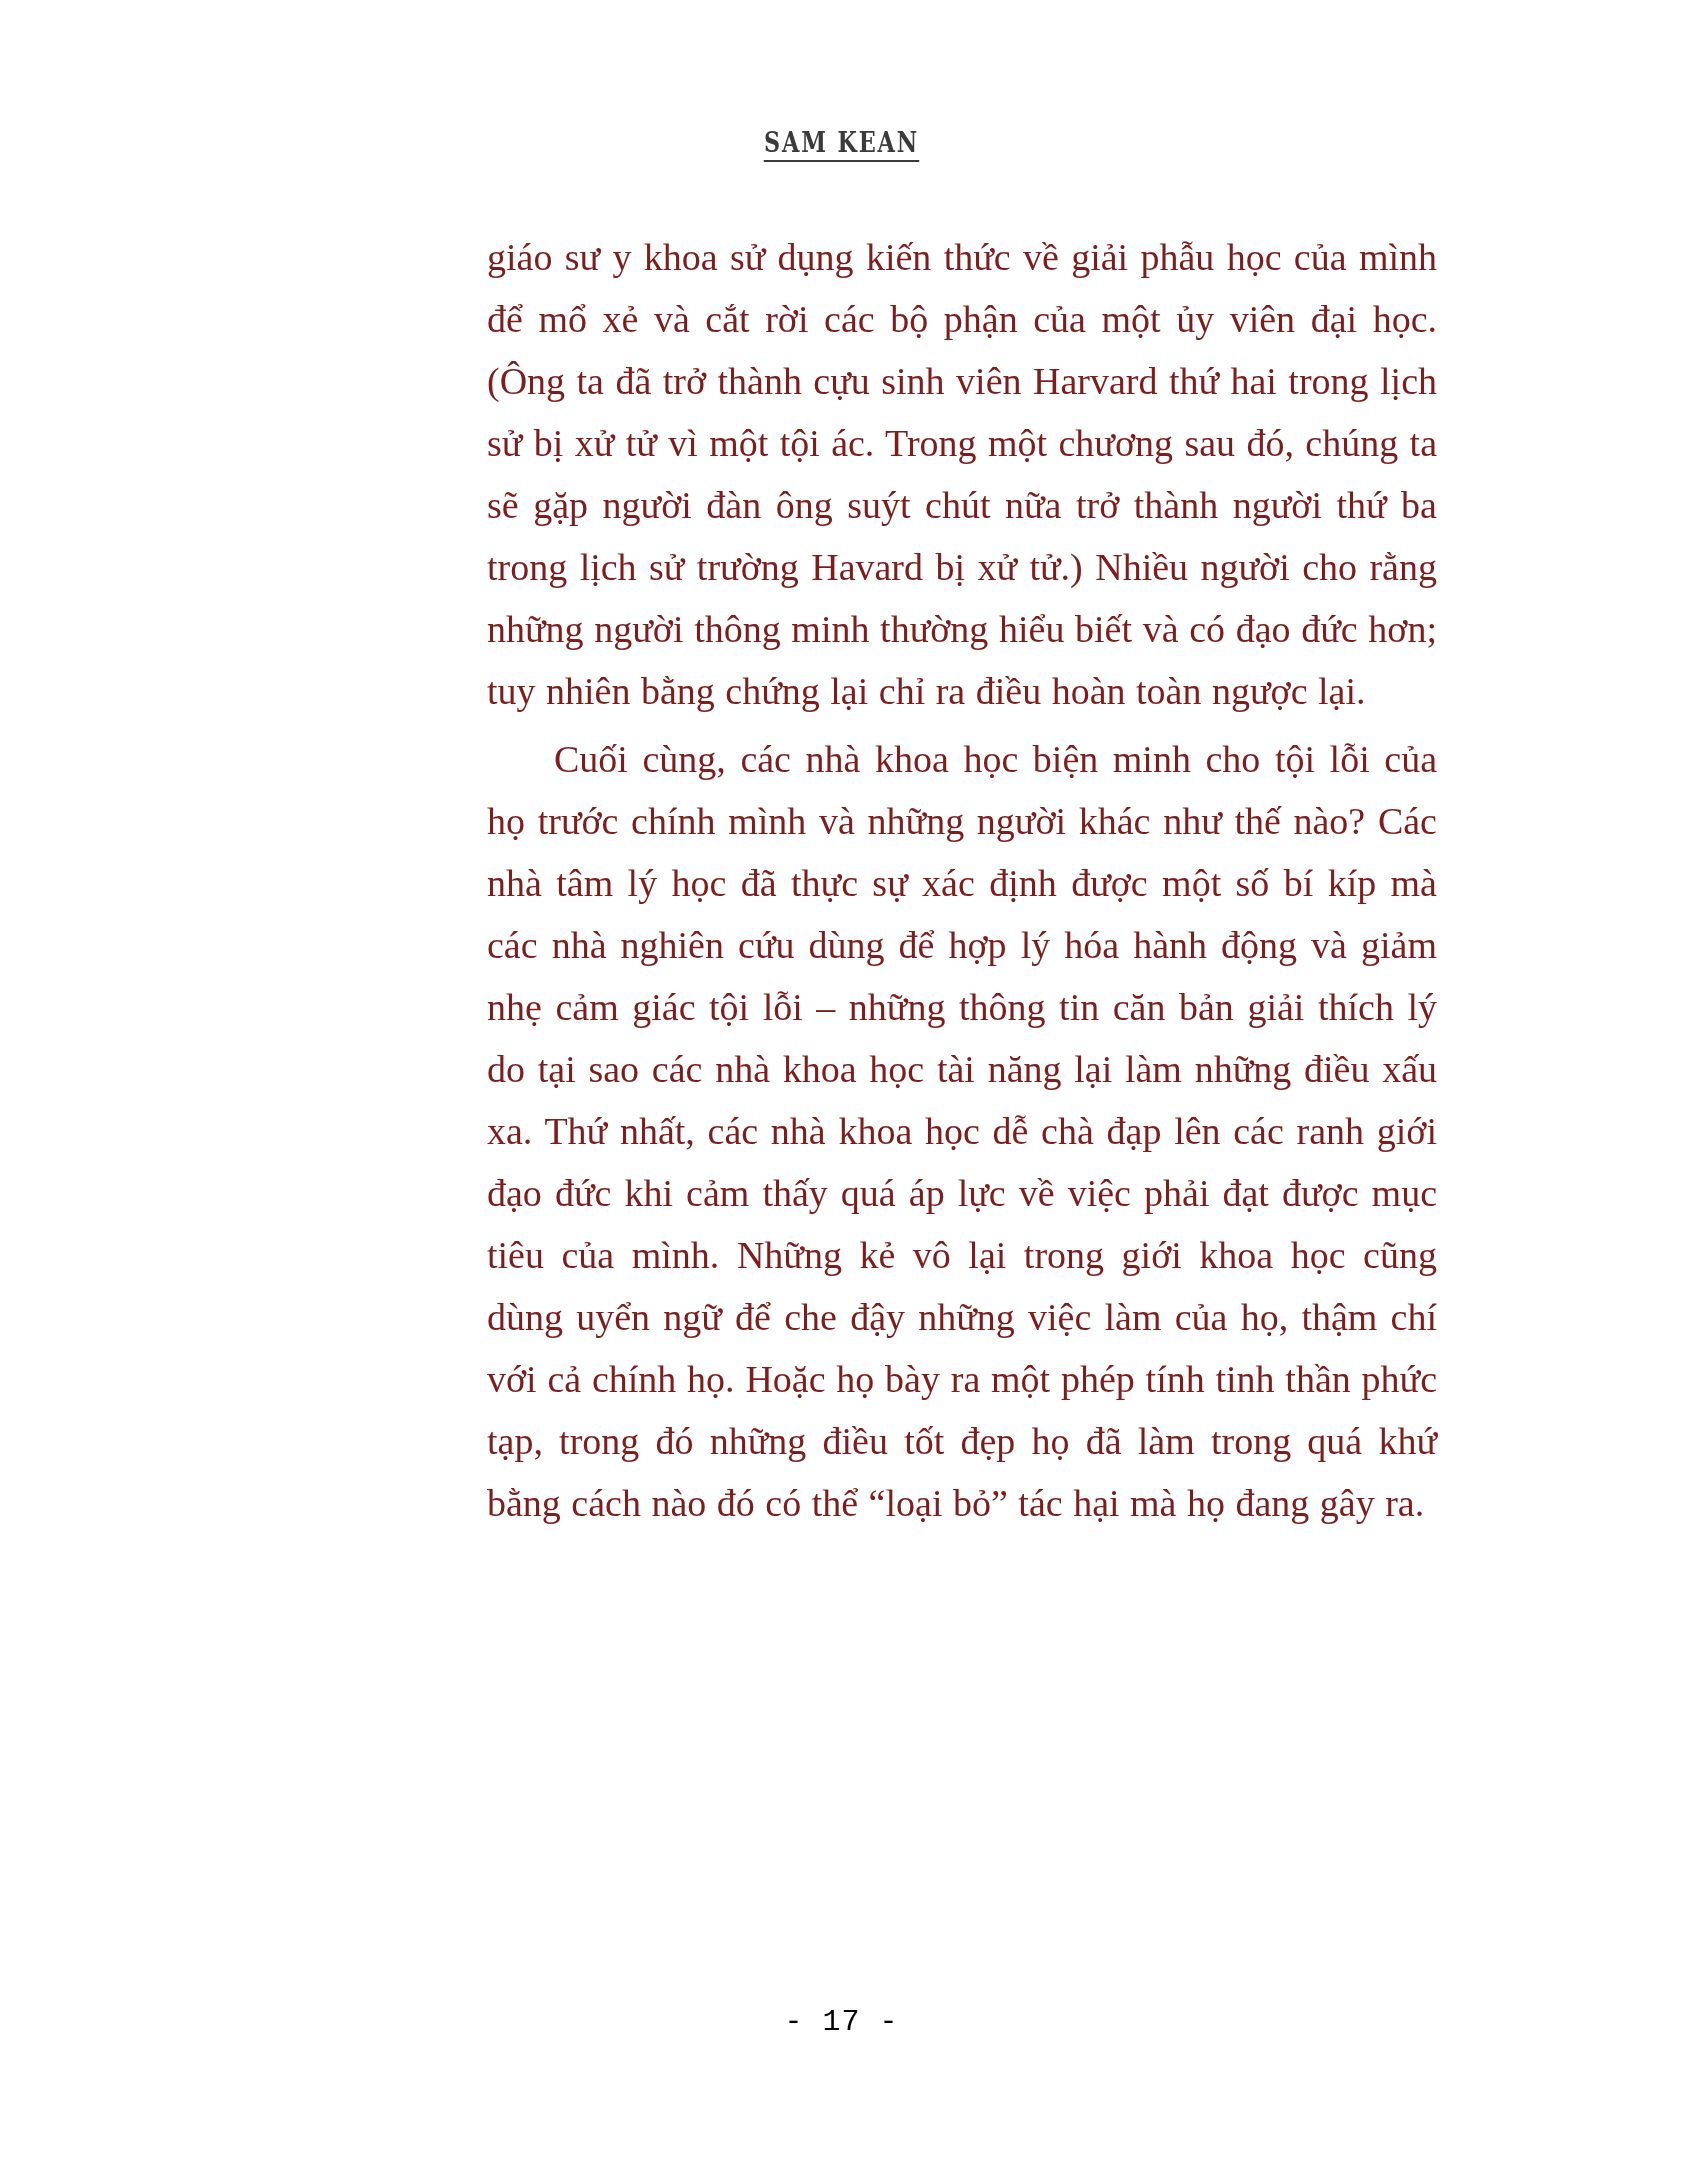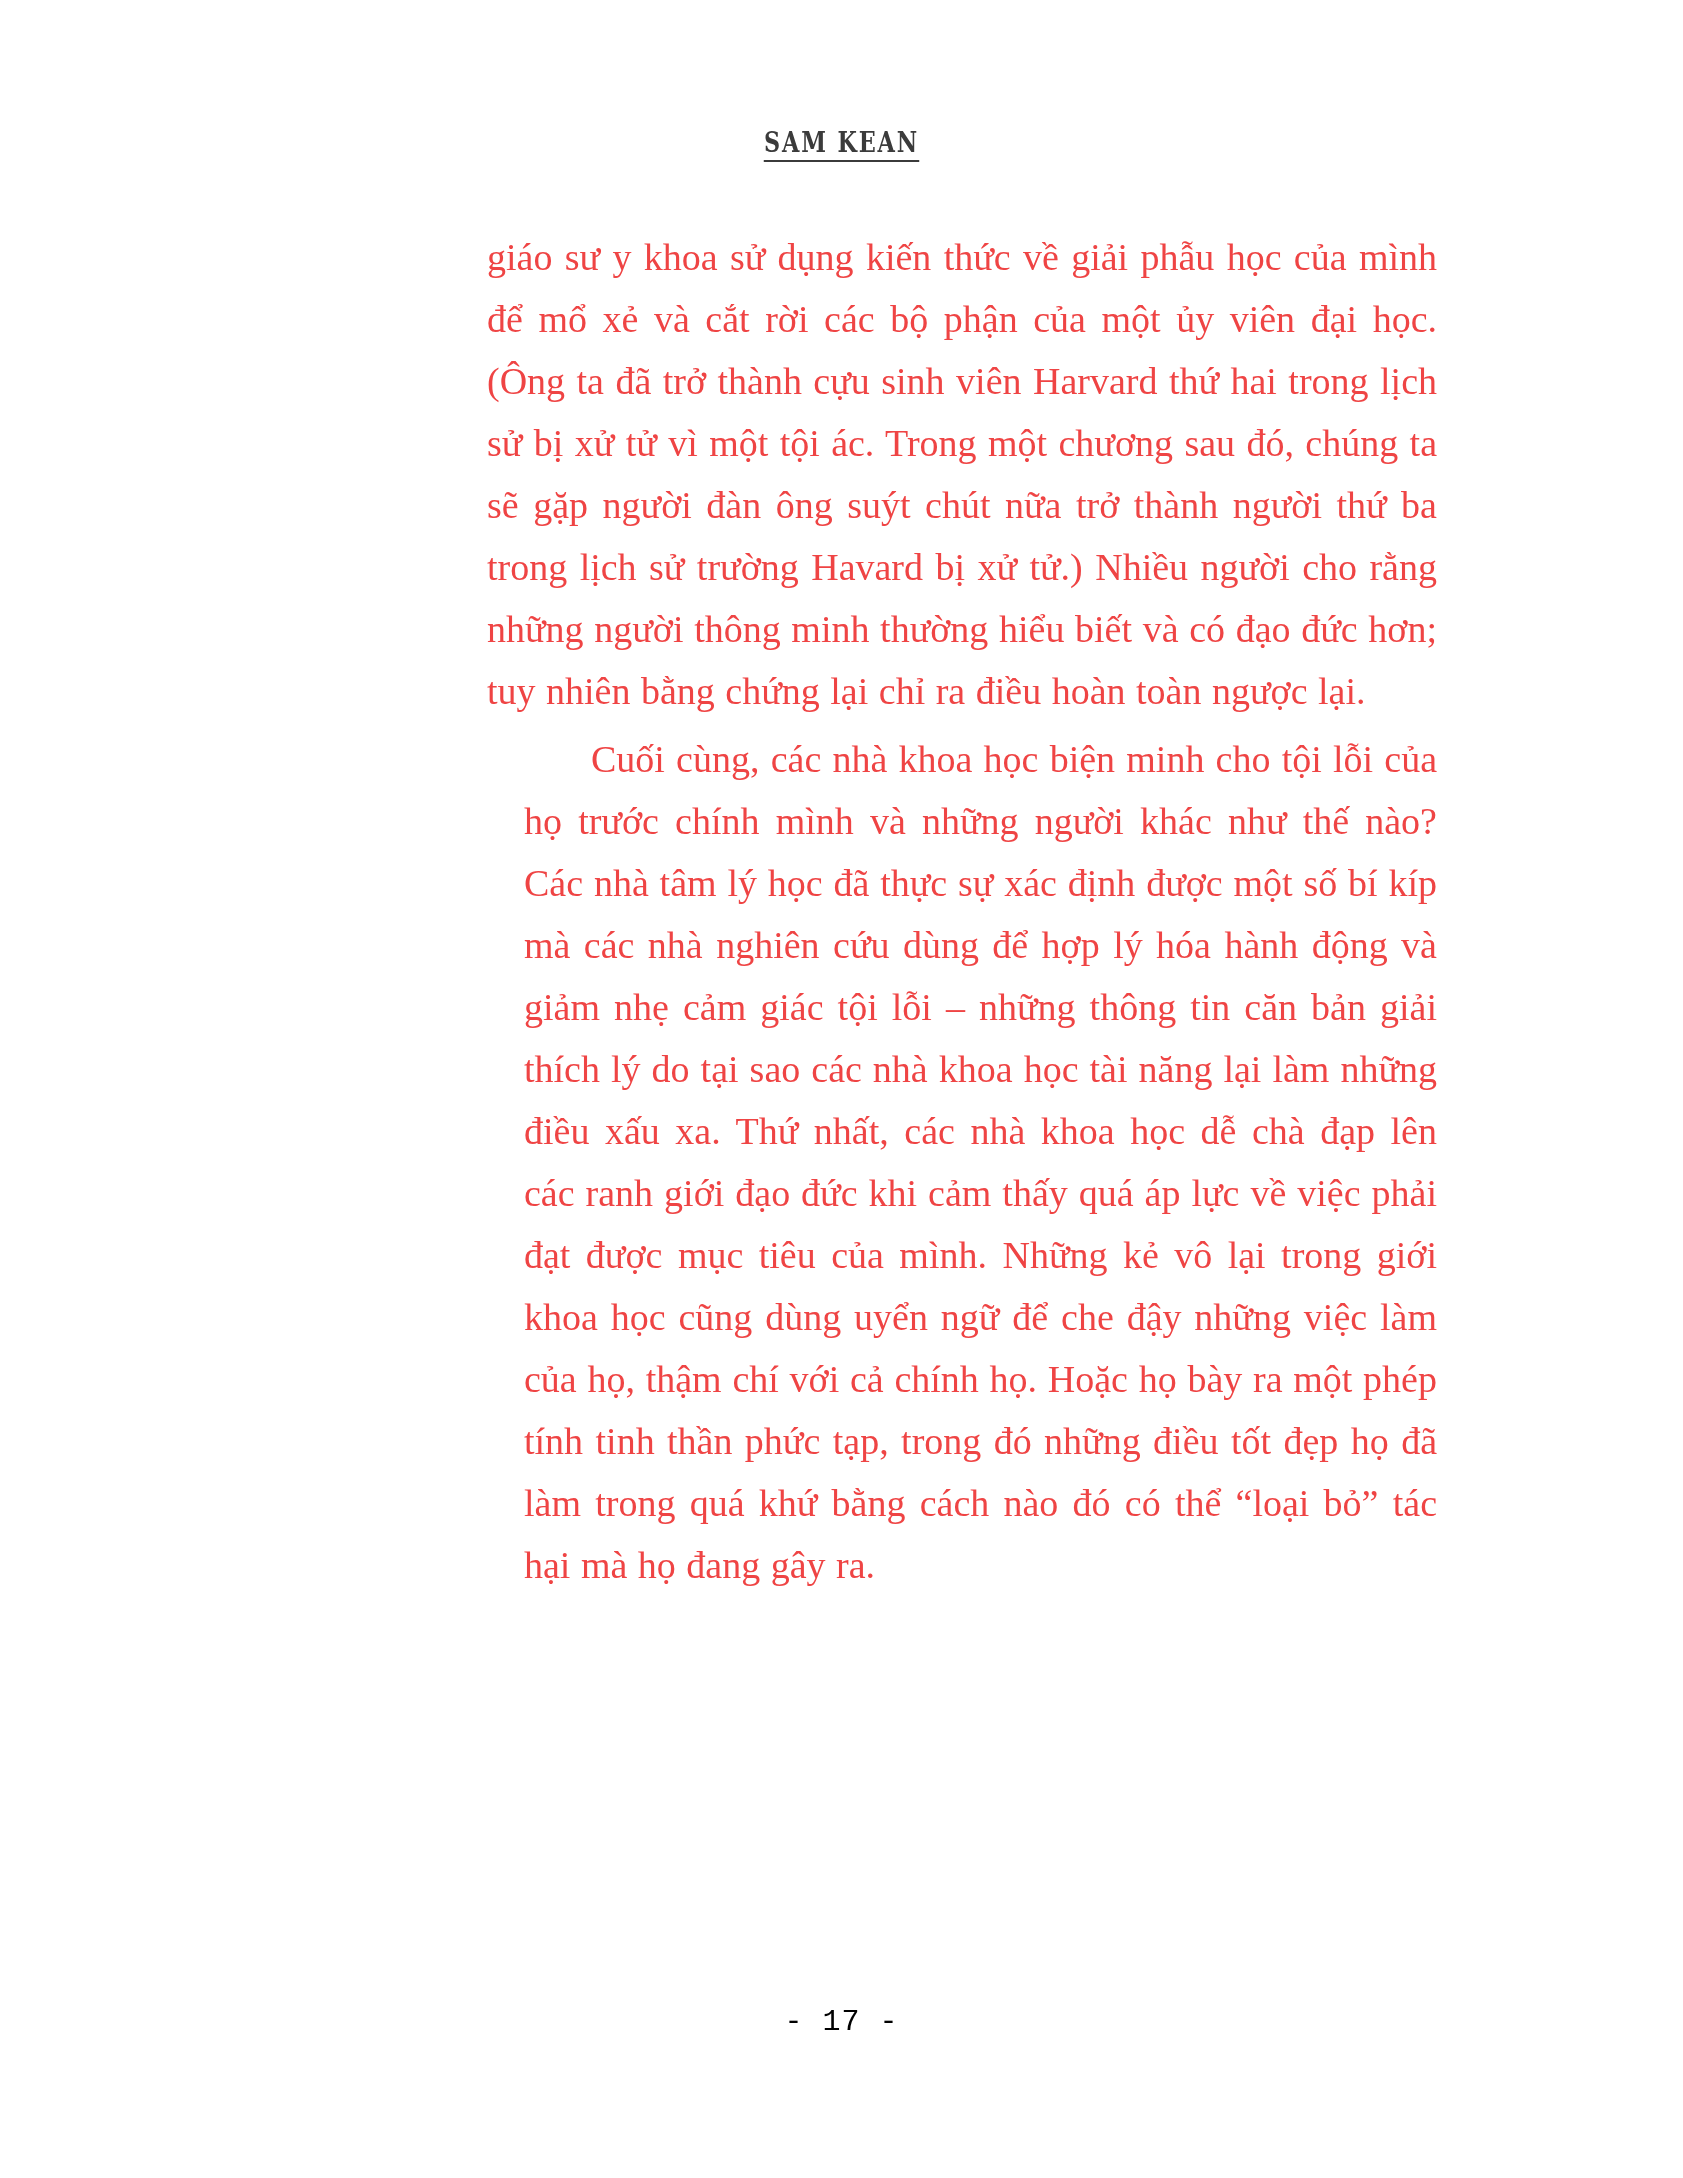--- a/index.html
+++ b/index.html
@@ -37,28 +37,27 @@
     position: absolute;
     top: 226px;
     left: 368px;
     width: 950px;
   }
   p.para {
     margin: 0 0 6px 0;
     font-family: "Liberation Serif", "DejaVu Serif", serif;
     font-size: 38px;
     line-height: 62px;
-    color: #ef4444;
+    color: #7f1d1d;
     text-align: justify;
     text-align-last: left;
     word-spacing: 1px;
   }
   p.indent {
     text-indent: 67px;
-    margin-left: 37px;
   }
   .folio {
     position: absolute;
     bottom: 139px;
     left: 0;
     right: 0;
     text-align: center;
     font-family: Liberation Mono, monospace;
     font-size: 30px;
     color: #000000;

